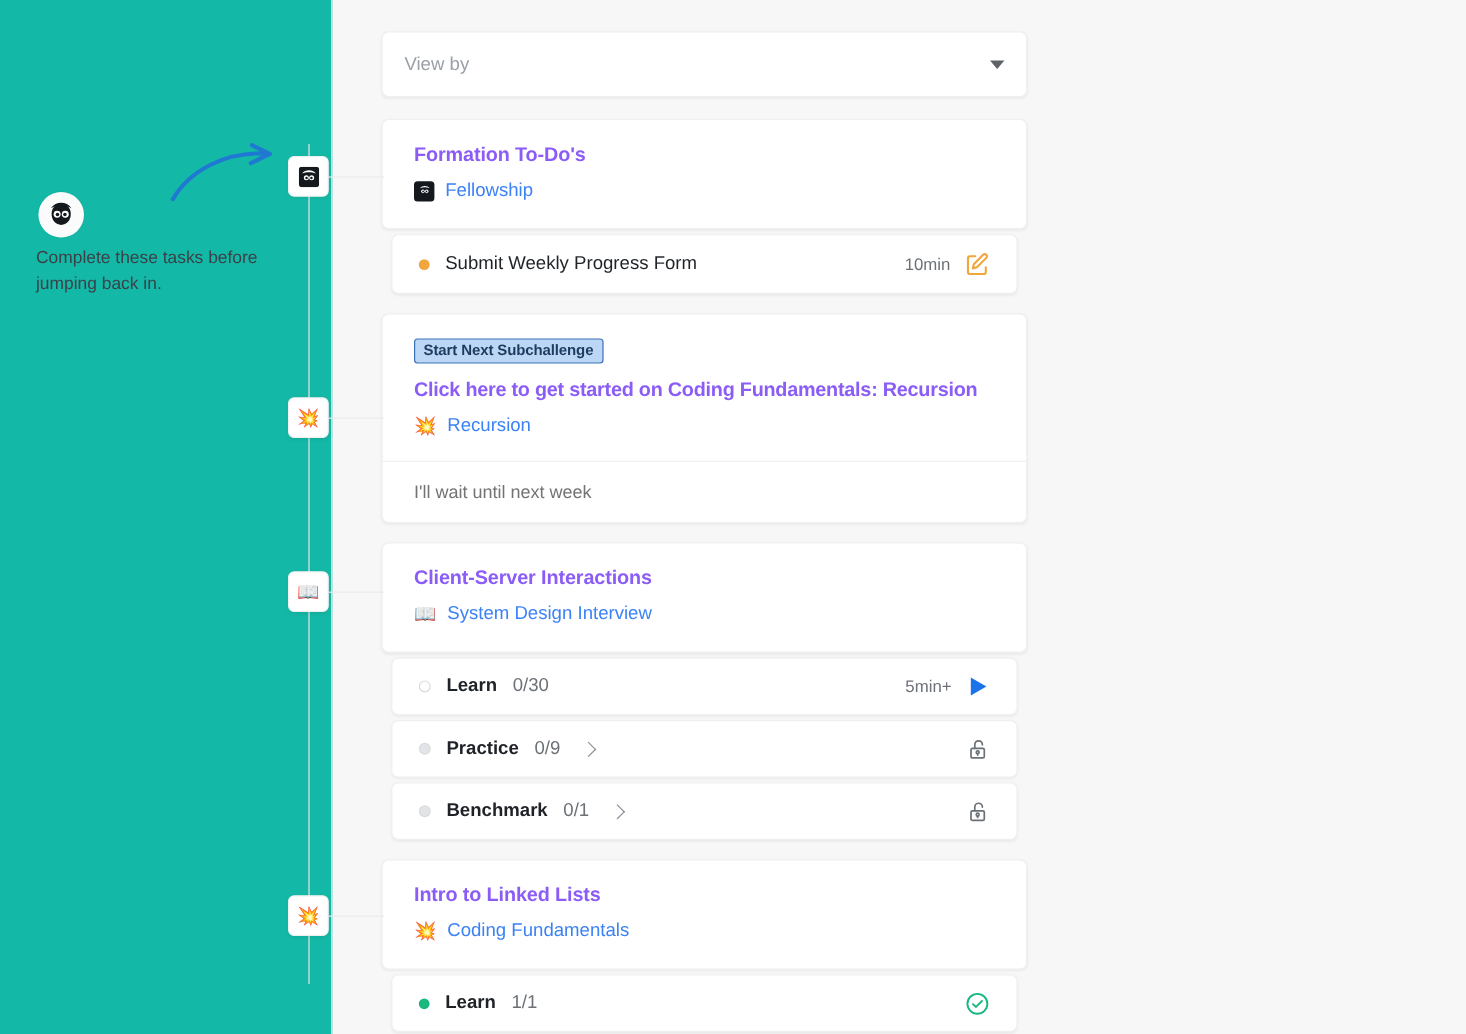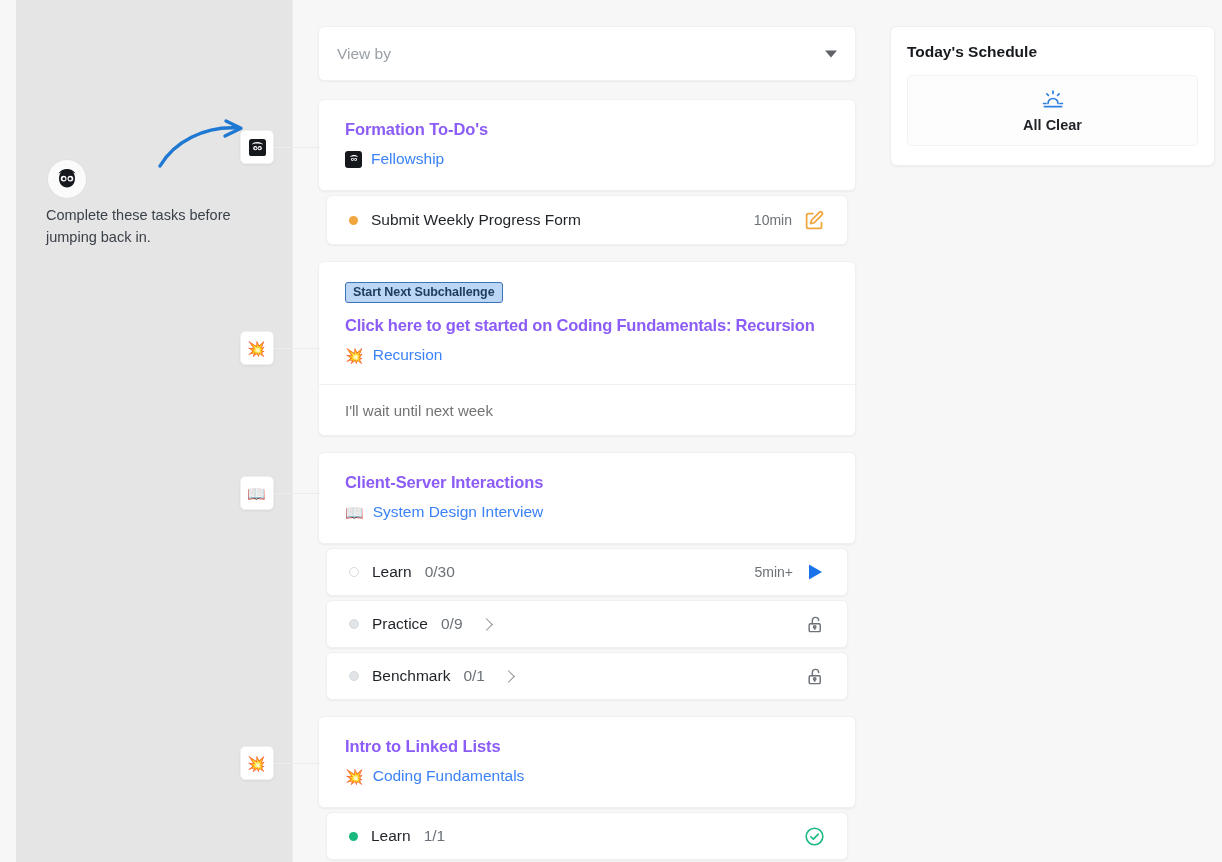--- a/index.html
+++ b/index.html
@@ -8,23 +8,23 @@
     background: #f7f7f7;
     font-family: "Liberation Sans", sans-serif;
     color: #1f2328;
     overflow: hidden;
   }
 
   .page { position: relative; width: 1222px; height: 862px; }
 
   
   .coach {
-    position: absolute; left: 16px; top: 0;
+    position: absolute; left: 0; top: 0;
     width: 277px; height: 862px;
-    background: #e5e5e5;
+    background: #14b8a6;
     border-right: 1px solid #ececec;
   }
   .coach-avatar {
     position: absolute; left: 32px; top: 160px;
     width: 38px; height: 38px; border-radius: 50%;
     background: #fbfbfb;
     display: flex; align-items: center; justify-content: center;
     box-shadow: 0 0 0 1px rgba(0,0,0,0.02);
   }
   .coach-msg {
@@ -114,21 +114,21 @@
   .row {
     width: 522px; margin-left: 8px;
     min-height: 48px;
     display: flex; align-items: center;
     padding: 0 22px 0 22px;
     margin-top: 4px;
   }
   .row-left { display: flex; align-items: center; gap: 13px; flex: 1 1 auto; }
   .row-right { display: flex; align-items: center; gap: 12px; }
   .row-label { font-size: 15.5px; color: #1f2328; }
-  .row-label.bold { font-weight: 400; }
+  .row-label.bold { font-weight: 700; }
   .row-frac { font-weight: 400; color: #6b7177; }
   .row-time { font-size: 14px; color: #6b7177; }
 
   .dot { width: 9px; height: 9px; border-radius: 50%; flex: 0 0 auto; }
   .dot.amber { background: #f0a63c; }
   .dot.green { background: #18b87e; }
   .dot.hollow { background: transparent; border: 1.5px solid #d8dbde; width: 10px; height: 10px; }
   .dot.hollow-filled { background: #e2e5e8; border: 1.5px solid #d8dbde; width: 10px; height: 10px; }
 
   .chev {
@@ -387,31 +387,14 @@
               <circle cx="12" cy="12" r="9.5"></circle>
               <path d="M7.8 12.3 L10.7 15 L16.3 9.3"></path>
             </svg>
           </span>
         </div>
       </div>
     </div>
 
   </div>
 
-  <div class="schedule">
-    <div class="schedule-title">Today's Schedule</div>
-    <div class="allclear">
-      <span>
-        <svg width="26" height="20" viewBox="0 0 26 20" fill="none" stroke="#2f7fe0" stroke-width="1.7" stroke-linecap="round">
-          <path d="M8 15.5a5 5 0 0 1 10 0"></path>
-          <path d="M13 3.2V5.4"></path>
-          <path d="M6.9 5.9 L8.4 7.4"></path>
-          <path d="M19.1 5.9 L17.6 7.4"></path>
-          <path d="M3.6 15.5H6"></path>
-          <path d="M20 15.5h2.4"></path>
-          <path d="M4.4 18.6h17.2"></path>
-        </svg>
-      </span>
-      <span class="allclear-label">All Clear</span>
-    </div>
-  </div>
 
 </div>
 
 </body></html>

